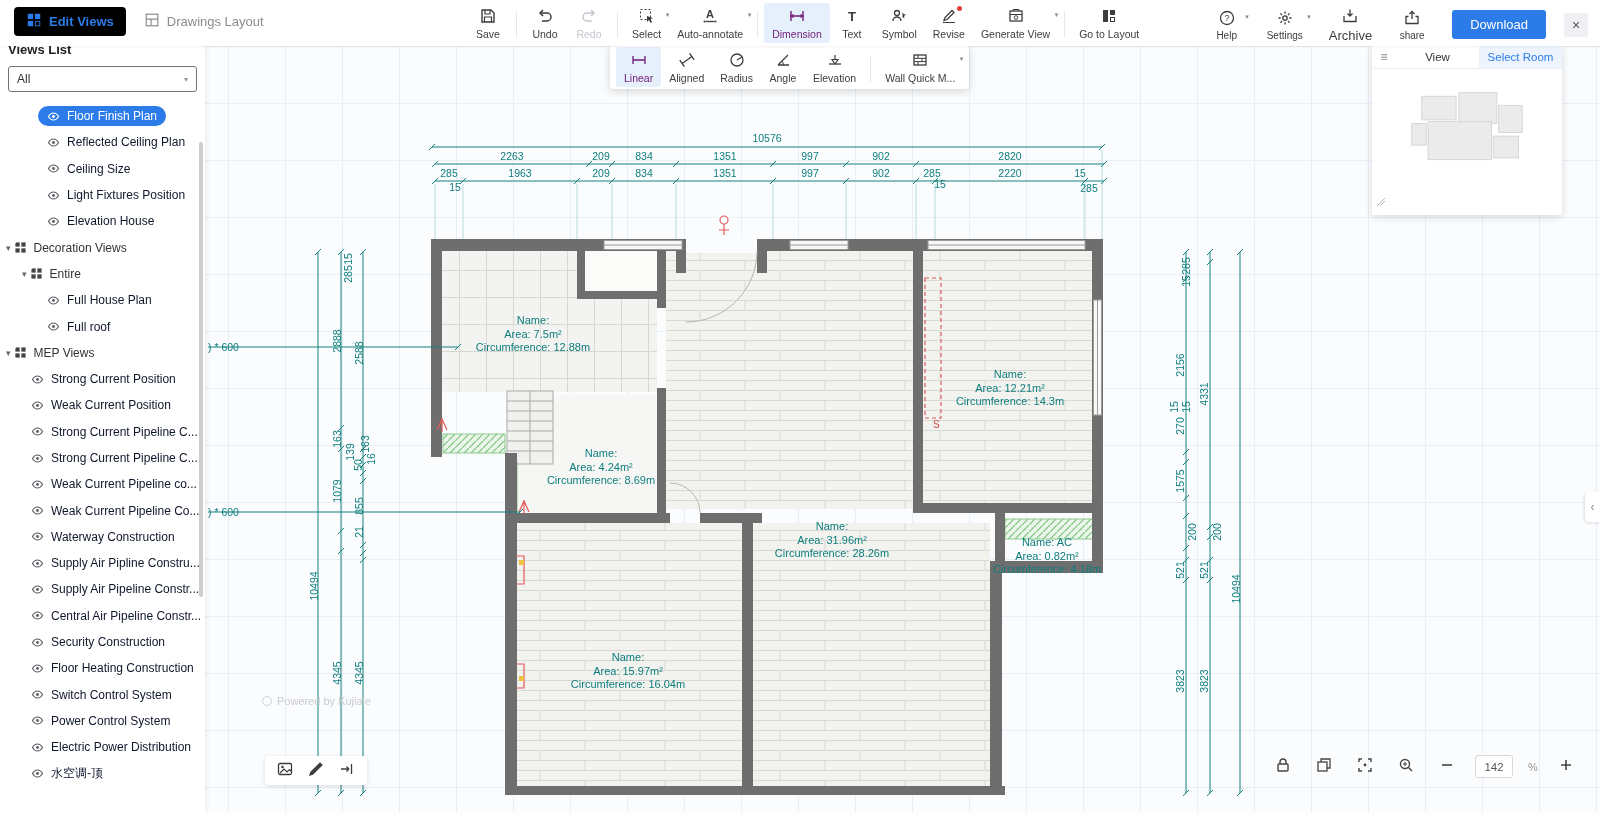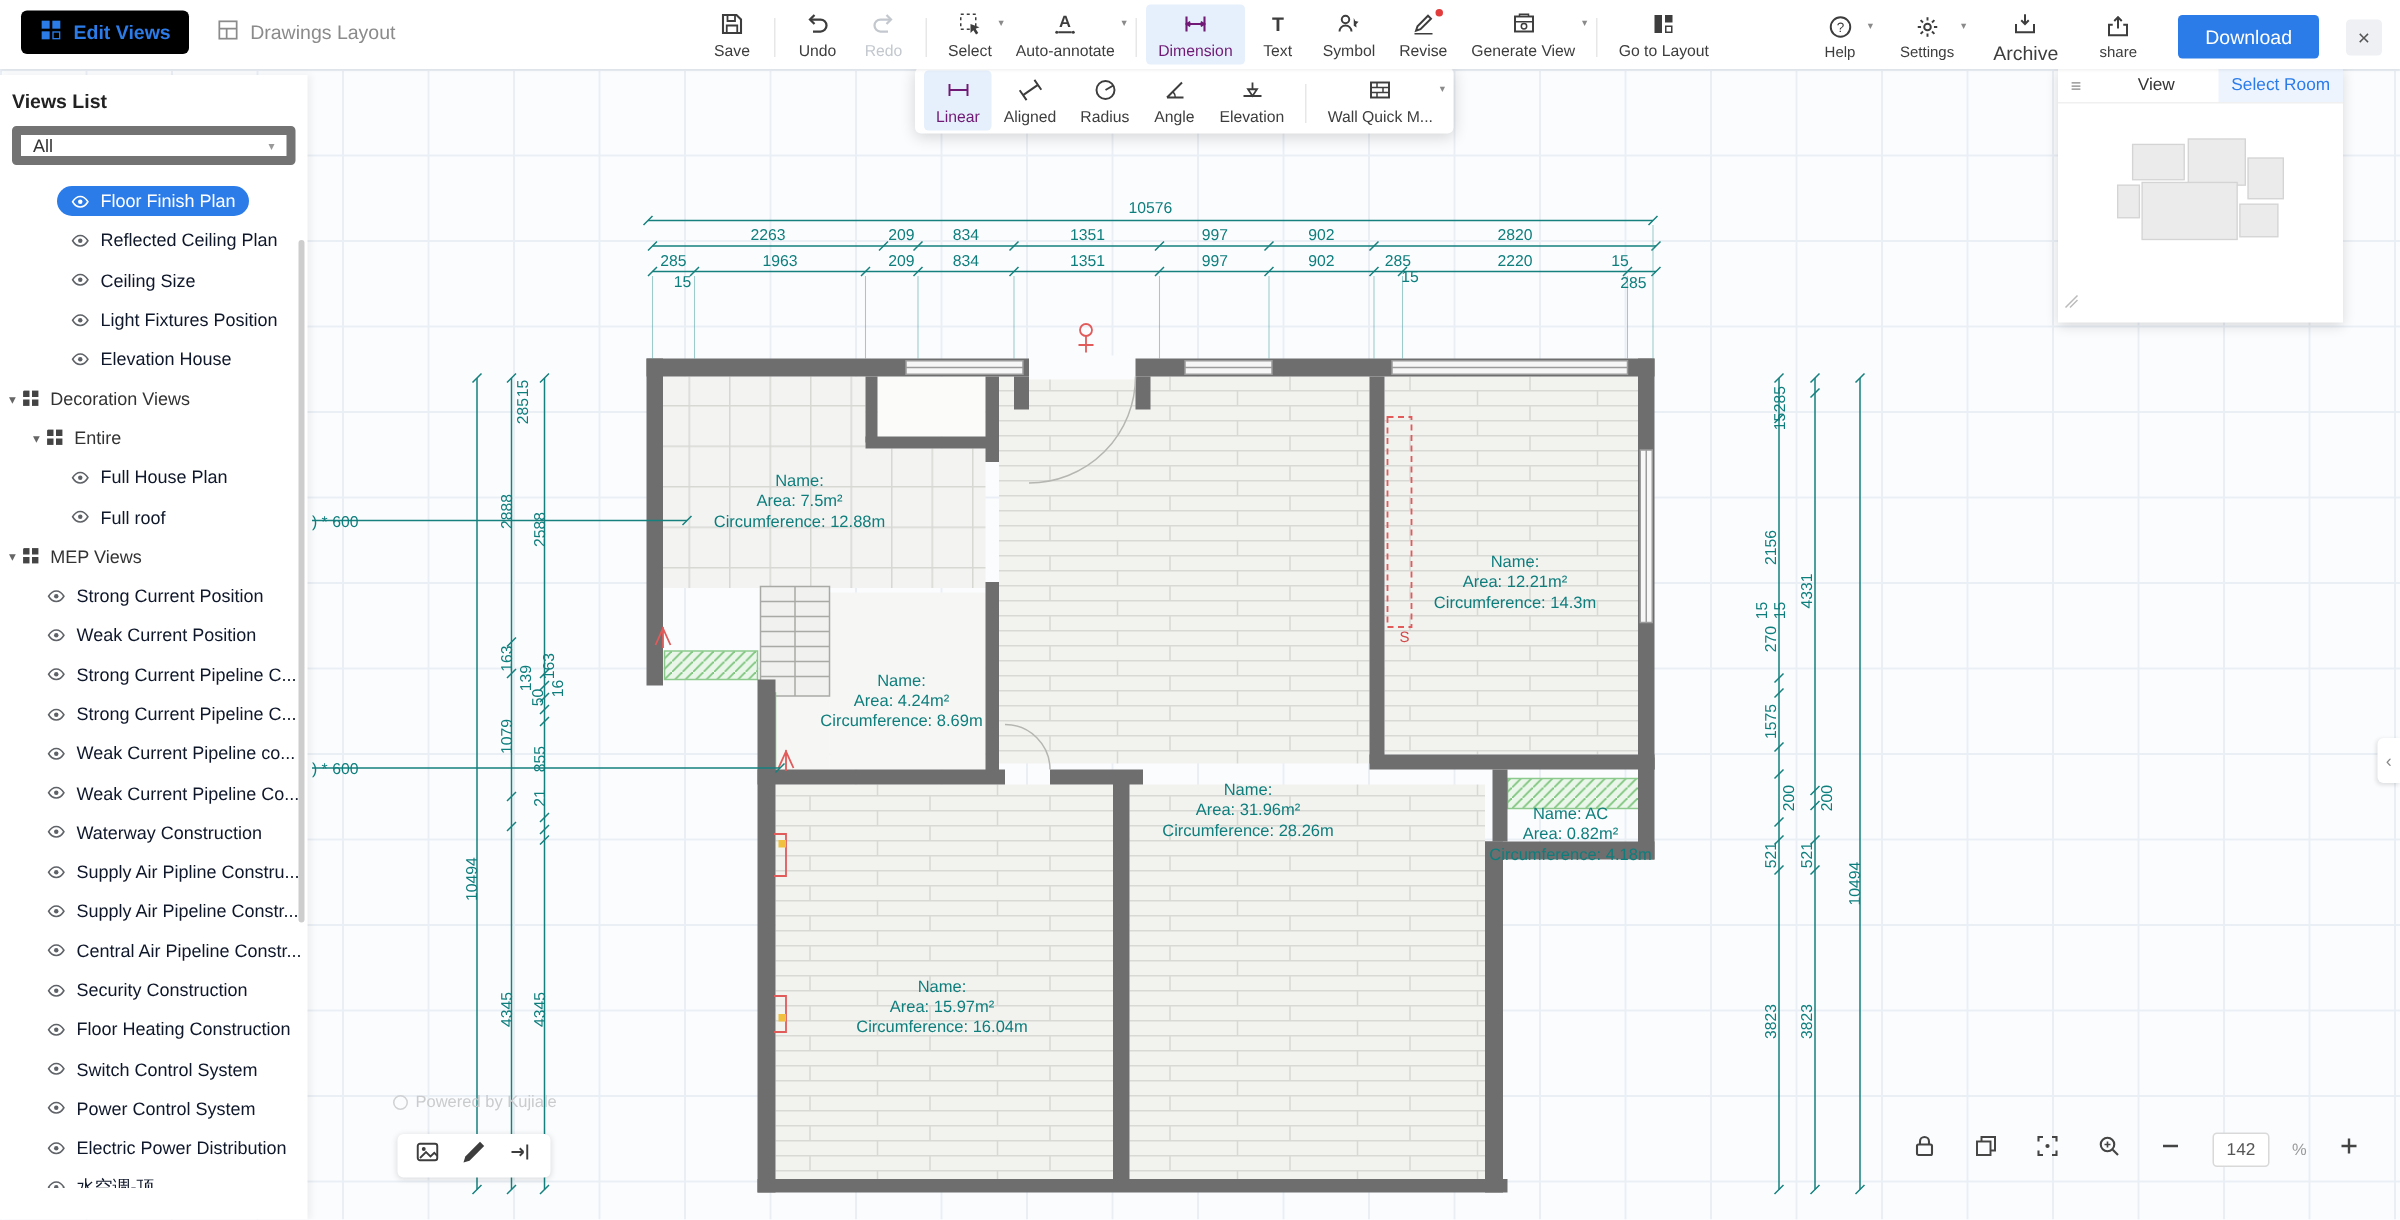--- a/index.html
+++ b/index.html
@@ -7,21 +7,21 @@
   body { font-family:"Liberation Sans", sans-serif; background:#fff; position:relative; overflow:hidden; }
 
   
   .canvas-grid { position:absolute; left:0; top:46px; right:0; bottom:0;
     background-color:#fbfcfe;
     background-image:linear-gradient(#eaeff6 1px, transparent 1px),linear-gradient(90deg,#eaeff6 1px, transparent 1px);
     background-size:57px 57px; z-index:1; }
   #plan-svg { position:absolute; left:0; top:0; width:1600px; height:813px; z-index:5; pointer-events:none; }
   #plan-svg text.dim { fill:#0e7e7d; font-size:10.5px; font-family:"Liberation Sans",sans-serif; }
   #plan-svg text.room { fill:#0e7e7d; font-size:11px; font-family:"Liberation Sans",sans-serif; }
-  .watermark { position:absolute; left:262px; top:729px; z-index:6; display:flex; align-items:center; gap:5px;
+  .watermark { position:absolute; left:262px; top:695px; z-index:6; display:flex; align-items:center; gap:5px;
     color:#c9cbcd; font-size:11px; }
   .watermark .wm-circle { width:10px; height:10px; border:1.5px solid #cfd1d3; border-radius:50%; display:inline-block; }
 
   
   .topbar { position:absolute; top:0; left:0; width:100%; height:46px; background:#fff; z-index:30;
     box-shadow:0 1px 2px rgba(0,0,0,.06); }
   .tb-left { position:absolute; left:14px; top:7px; display:flex; align-items:center; gap:18px; }
   .chip { display:flex; align-items:center; gap:7px; background:#000000; color:#2b7ce9; font-size:13px;
     font-weight:bold; padding:5px 12px; border-radius:4px; cursor:pointer; }
   .dl-tab { display:flex; align-items:center; gap:7px; color:#8b8b8b; font-size:13px; cursor:pointer; }
@@ -41,24 +41,24 @@
   .dl-btn { background:#2b7ce9; color:#fff; font-size:13px; border:none; border-radius:3px;
     padding:7px 18px; cursor:pointer; margin-left:6px; }
   .close-btn { width:24px; height:24px; background:#eef0f3; border-radius:3px; display:flex; align-items:center;
     justify-content:center; color:#555; font-size:14px; cursor:pointer; margin-left:6px; }
 
   
   .dim-toolbar { position:absolute; left:610px; top:45px; background:#fff; border-radius:4px;
     box-shadow:0 2px 10px rgba(0,0,0,.16); display:flex; padding:2px 6px; z-index:28; }
 
   
-  .sidebar { position:absolute; left:0; top:50px; bottom:0; width:205px; background:#fff; z-index:20;
+  .sidebar { position:absolute; left:0; top:32px; bottom:0; width:205px; background:#fff; z-index:20;
     box-shadow:2px 0 5px rgba(0,0,0,.06); }
   .sb-title { font-size:13px; font-weight:bold; color:#222; padding:10px 8px 9px; }
-  .sb-select { margin:0 8px 11px; height:26px; border:6px solid #737373; border-radius:3px; display:flex;
+  .sb-select { margin:0 8px 11px; height:26px; border:1px solid #737373; border-radius:3px; display:flex;
     align-items:center; justify-content:space-between; padding:0 8px; font-size:12px; color:#333; cursor:pointer; }
   .sb-select .caret2 { font-size:8px; color:#999; }
   .vlist { position:relative; overflow:hidden; height:calc(100% - 92px); }
   .vrow { display:flex; align-items:center; height:26.3px; cursor:pointer; }
   .pill { display:flex; align-items:center; gap:7px; padding:3px 9px; border-radius:11px; font-size:12px;
     color:#0f172a; white-space:nowrap; overflow:hidden; }
   .vrow.selected .pill { background:#2b7ce9; color:#fff; }
   .vrow.selected .pill svg { color:#fff; }
   .vicon svg, .gicon svg { display:block; color:#5f6368; }
   .gicon svg { color:#444; }

